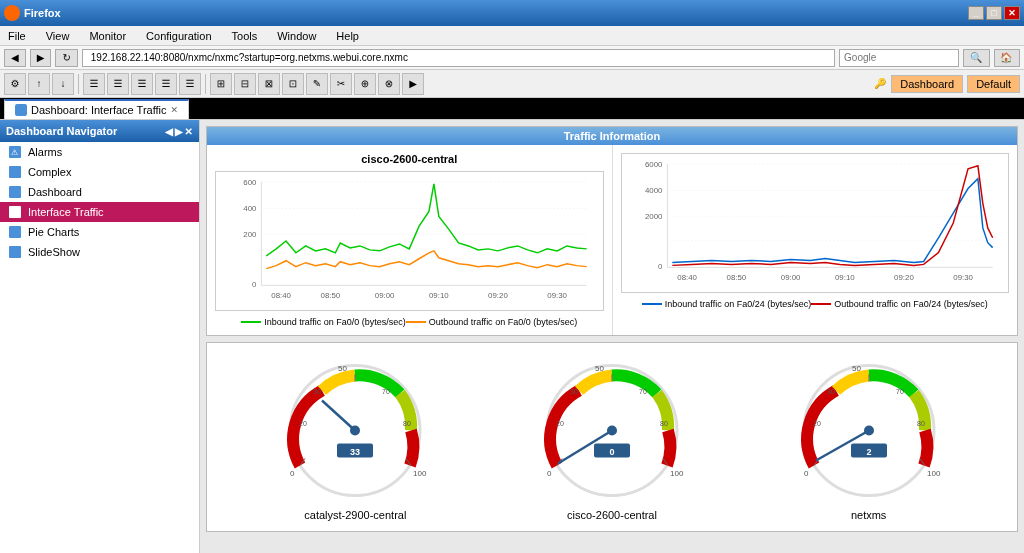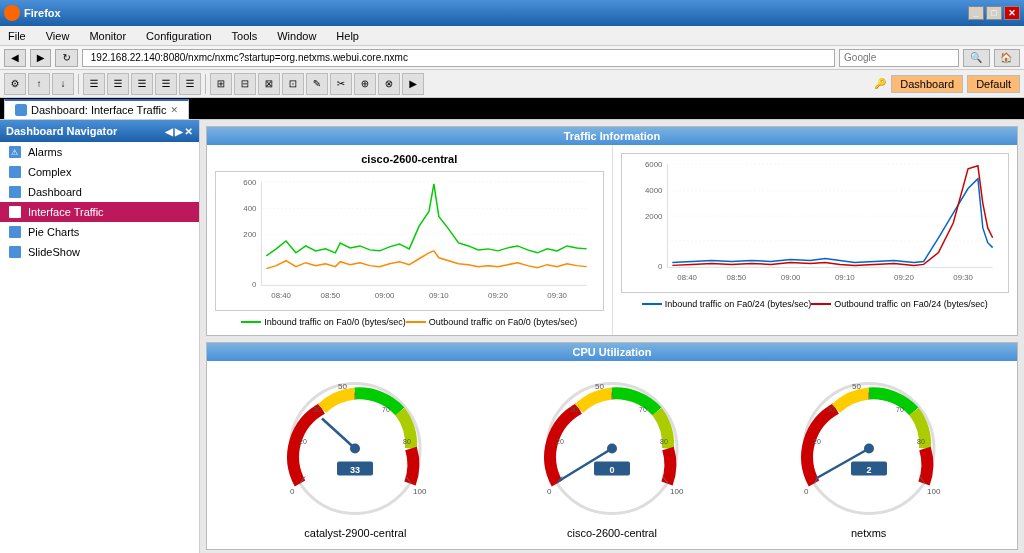--- a/index.html
+++ b/index.html
@@ -282,21 +282,20 @@
             <div class="legend-item">
               <div class="legend-color" style="background:#cc0000;"></div>
               <span>Outbound traffic on Fa0/24 (bytes/sec)</span>
             </div>
           </div>
         </div>
       </div>
     </div>
 
     <div class="cpu-section">
-      <div class="section-header">CPU Utilization</div>
       <div class="gauge-row">
 
         <div class="gauge-container">
           <svg class="gauge-svg" viewBox="0 0 160 145" xmlns="http://www.w3.org/2000/svg">
 
             <circle cx="80" cy="75" r="65" fill="none" stroke="#ddd" stroke-width="3"></circle>
 
             <path d="M 25 110 A 55 55 0 0 1 47 35" fill="none" stroke="#cc0000" stroke-width="12"></path>
 
             <path d="M 47 35 A 55 55 0 0 1 80 20" fill="none" stroke="#ffcc00" stroke-width="12"></path>

